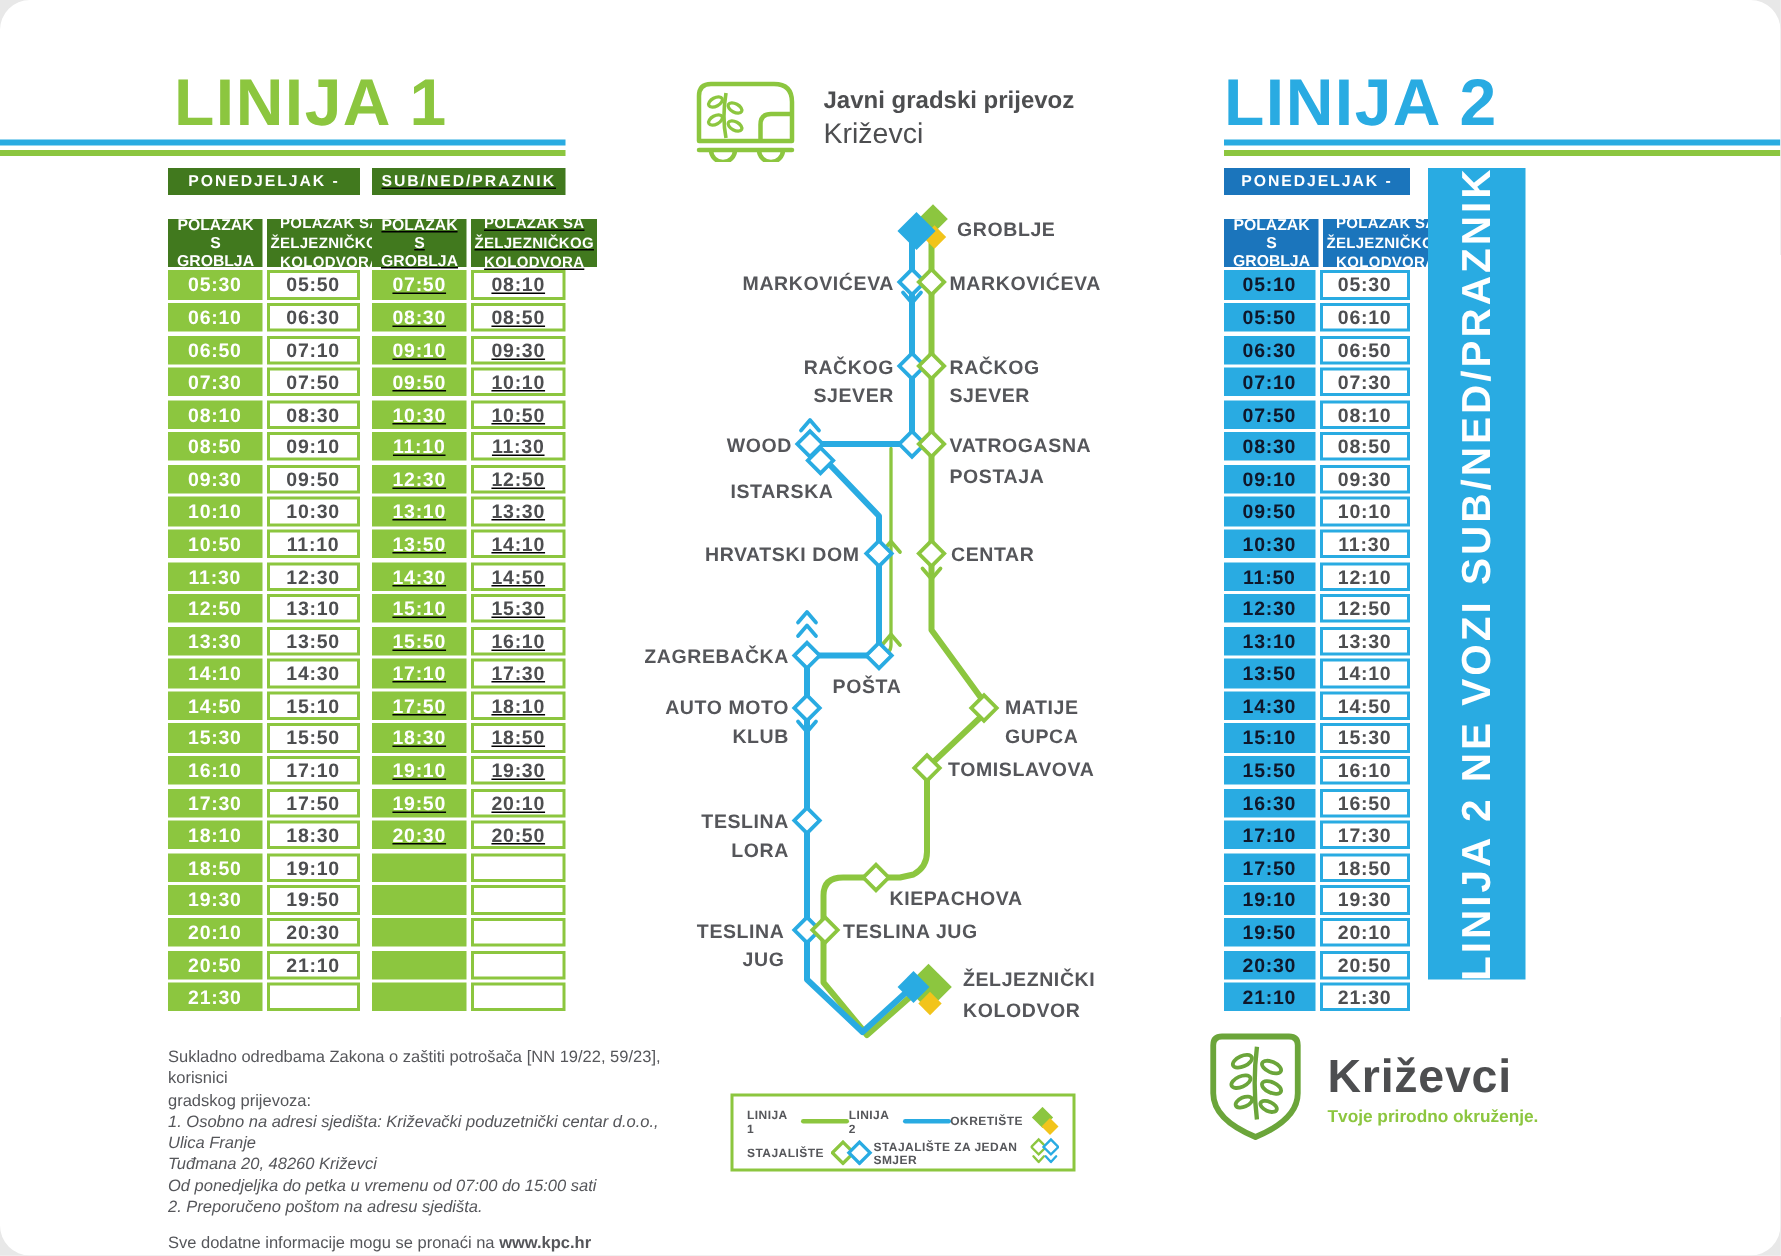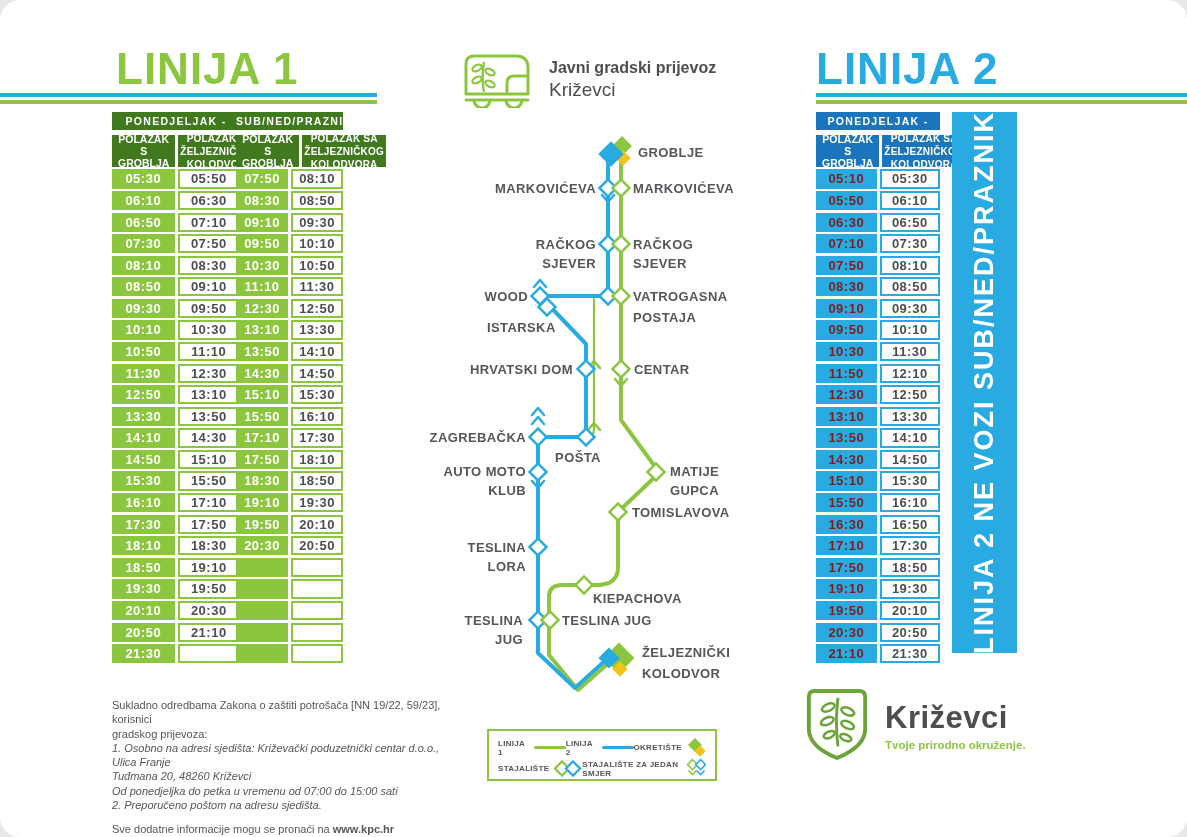--- a/index.html
+++ b/index.html
@@ -16,37 +16,37 @@
   
   .rule{position:absolute;top:93px;}
   .rule-left{left:0;width:377px;}
   .rule-right{left:816px;width:371px;}
   .rule i{display:block;height:4px;}
   .rule .rb{background:var(--blue);margin-bottom:3px;}
   .rule .rg{background:var(--green);}
   
   .tbl{position:absolute;top:112px;}
   .pos-t1{left:112px;width:128px;}
-  .pos-t2{left:236px;width:107px;}
+  .pos-t2{left:248px;width:129px;text-decoration:underline;}
   .pos-t3{left:816px;width:124px;}
   .day{height:18px;line-height:18px;color:#fff;font-weight:bold;font-size:10.5px;
        letter-spacing:1.3px;text-align:center;}
-  .heads{display:grid;grid-template-columns:1fr 1fr;gap:3px;margin-top:5px;}
+  .heads{display:grid;grid-template-columns:1fr 1fr;gap:3px;margin-top:16px;}
   .hc{color:#fff;font-weight:bold;display:flex;align-items:center;justify-content:center;
       text-align:center;height:32px;box-sizing:border-box;}
   .h-big{font-size:10.5px;line-height:1.15;padding:0 6px;}
   .h-small{font-size:10px;line-height:1.3;padding:0 2px;letter-spacing:0.2px;}
   .rows{display:grid;grid-template-columns:1fr 1fr;gap:2.4px 3px;margin-top:2.4px;}
   .cell{height:19.2px;line-height:19.2px;box-sizing:border-box;text-align:center;
         font-size:13px;font-weight:bold;letter-spacing:0.5px;}
   .theme-green .day,.theme-green .hc{background:var(--dgreen);}
   .theme-green .cell-fill{background:var(--green);color:#fff;}
   .theme-green .cell-open{background:#fff;border:2px solid var(--green);color:var(--cell-ink);line-height:15px;}
   .theme-blue .day,.theme-blue .hc{background:var(--dblue);}
-  .theme-blue .cell-fill{background:var(--blue);color:#7f1d1d;}
+  .theme-blue .cell-fill{background:var(--blue);color:#0f172a;}
   .theme-blue .cell-open{background:#fff;border:2px solid var(--blue);color:var(--cell-ink);line-height:15px;}
   
   .banner{position:absolute;left:952px;top:112px;width:65px;height:541px;background:var(--blue);
           display:flex;align-items:center;justify-content:center;}
   .banner span{writing-mode:vertical-rl;transform:rotate(180deg);white-space:nowrap;
                color:#fff;font-weight:bold;font-size:27px;letter-spacing:2px;}
   
   .brand{position:absolute;left:462px;top:52px;display:flex;align-items:center;gap:13px;}
   .brand-text div:first-child{font-size:16px;font-weight:bold;color:var(--cell-ink);}
   .brand-text div:last-child{font-size:19px;color:var(--cell-ink);margin-top:2px;}

